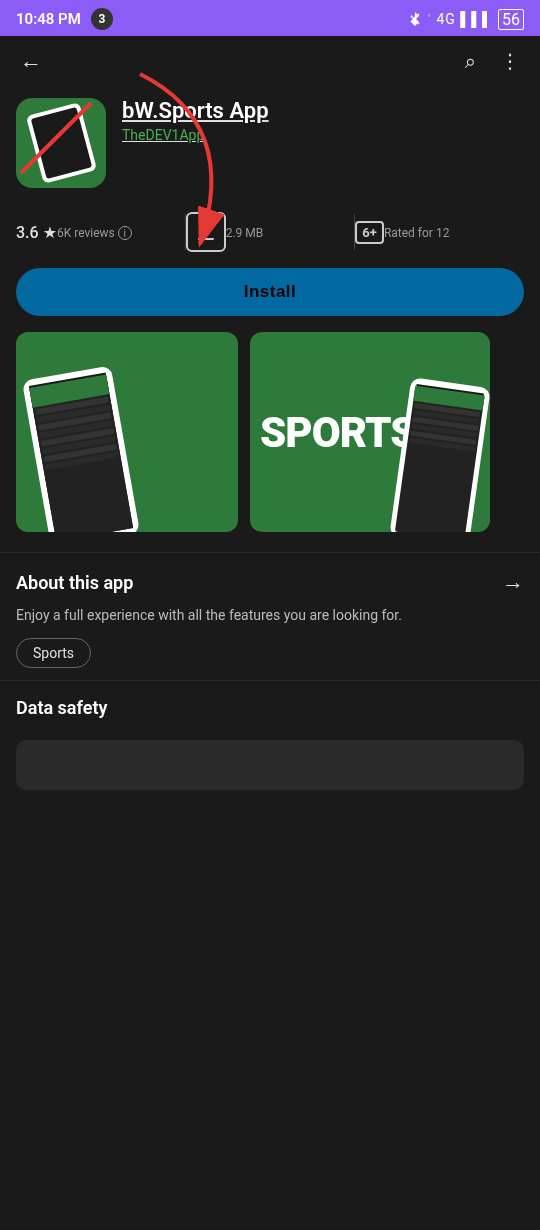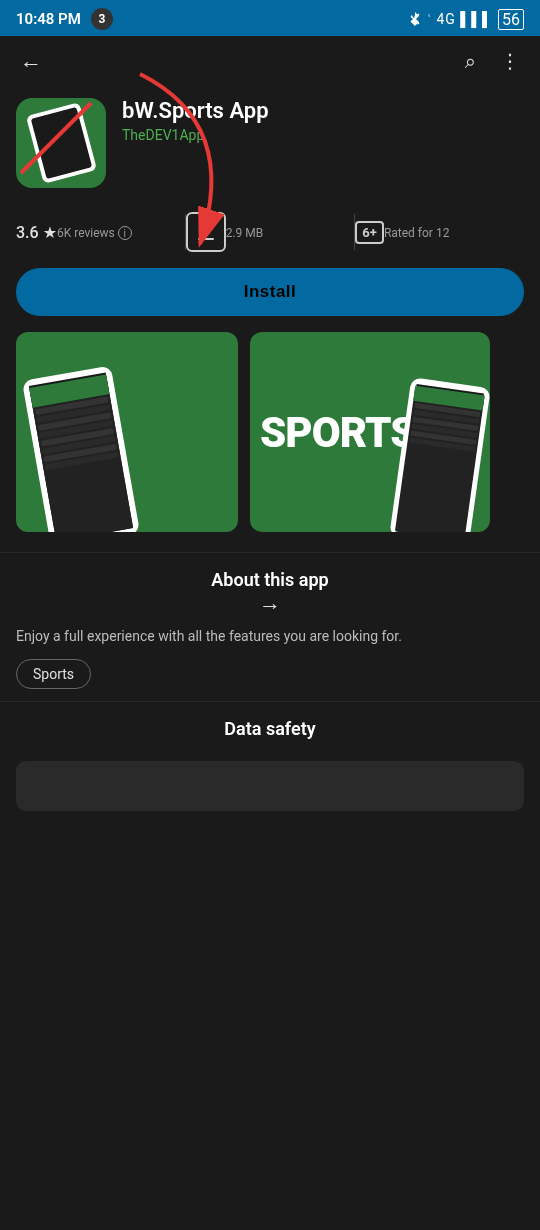--- a/index.html
+++ b/index.html
@@ -13,21 +13,21 @@
       font-size: 14px;
       overflow-x: hidden;
     }
 
     
     .status-bar {
       display: flex;
       justify-content: space-between;
       align-items: center;
       padding: 6px 16px 4px 16px;
-      background-color: #0369a1;
+      background-color: #8b5cf6;
       height: 36px;
     }
     .status-time {
       font-size: 15px;
       font-weight: 600;
       color: #ffffff;
     }
     .status-badge {
       background: #333;
       border-radius: 50%;
@@ -103,20 +103,21 @@
     }
     .app-icon-phone::before {
       content: '';
       position: absolute;
       top: 4px; left: 4px; right: 4px; bottom: 4px;
       background: #1a1a1a;
       border-radius: 3px;
     }
     .app-info {
       flex: 1;
+      text-decoration: underline;
     }
     .app-name {
       font-size: 22px;
       font-weight: 600;
       color: #ffffff;
       margin-bottom: 4px;
     }
     .app-developer {
       font-size: 14px;
       color: #4CAF50;
@@ -272,21 +273,20 @@
     
     .section {
       padding: 16px 16px 12px 16px;
       border-top: 1px solid #2a2a2a;
     }
     .section-header {
       display: flex;
       align-items: center;
       justify-content: space-between;
       margin-bottom: 10px;
-      flex-direction: column;
     }
     .section-title {
       font-size: 18px;
       font-weight: 600;
       color: #ffffff;
     }
     .section-arrow {
       font-size: 22px;
       color: #e0e0e0;
     }

